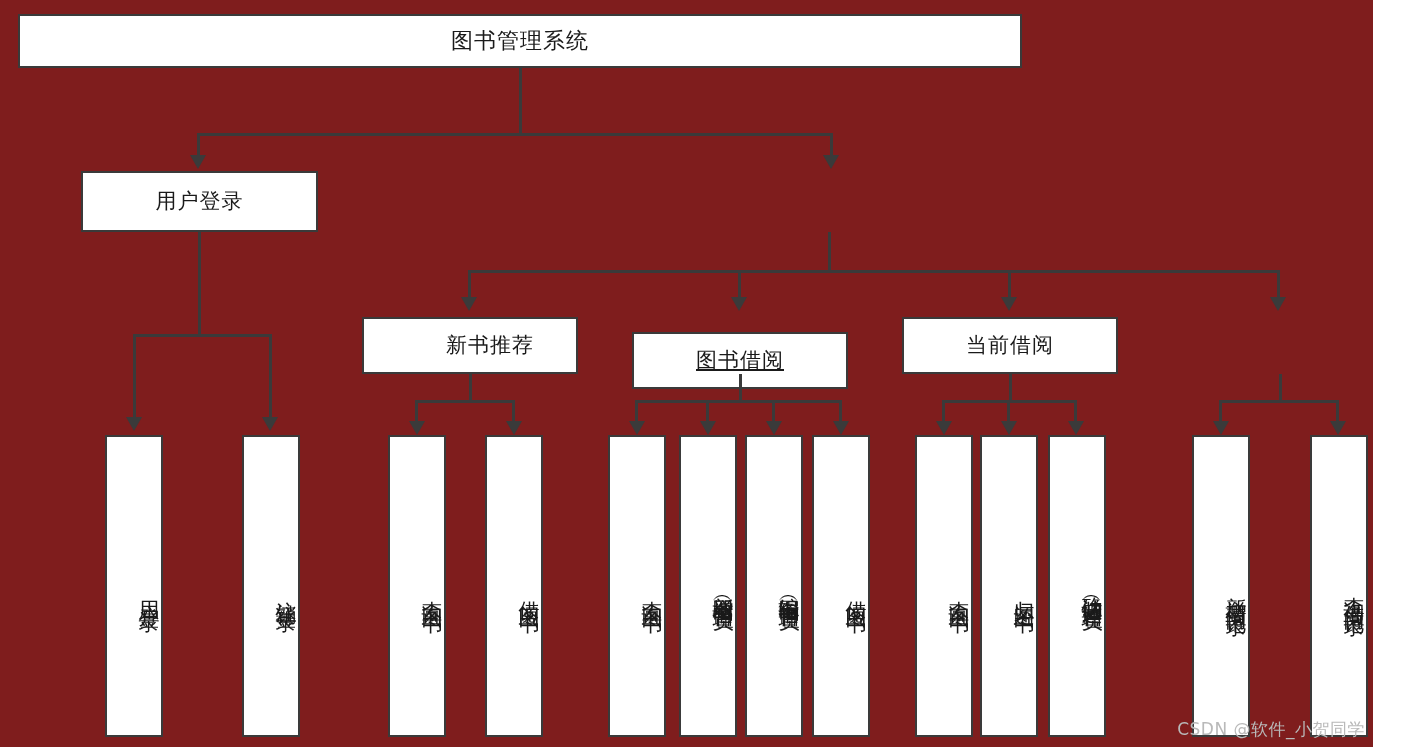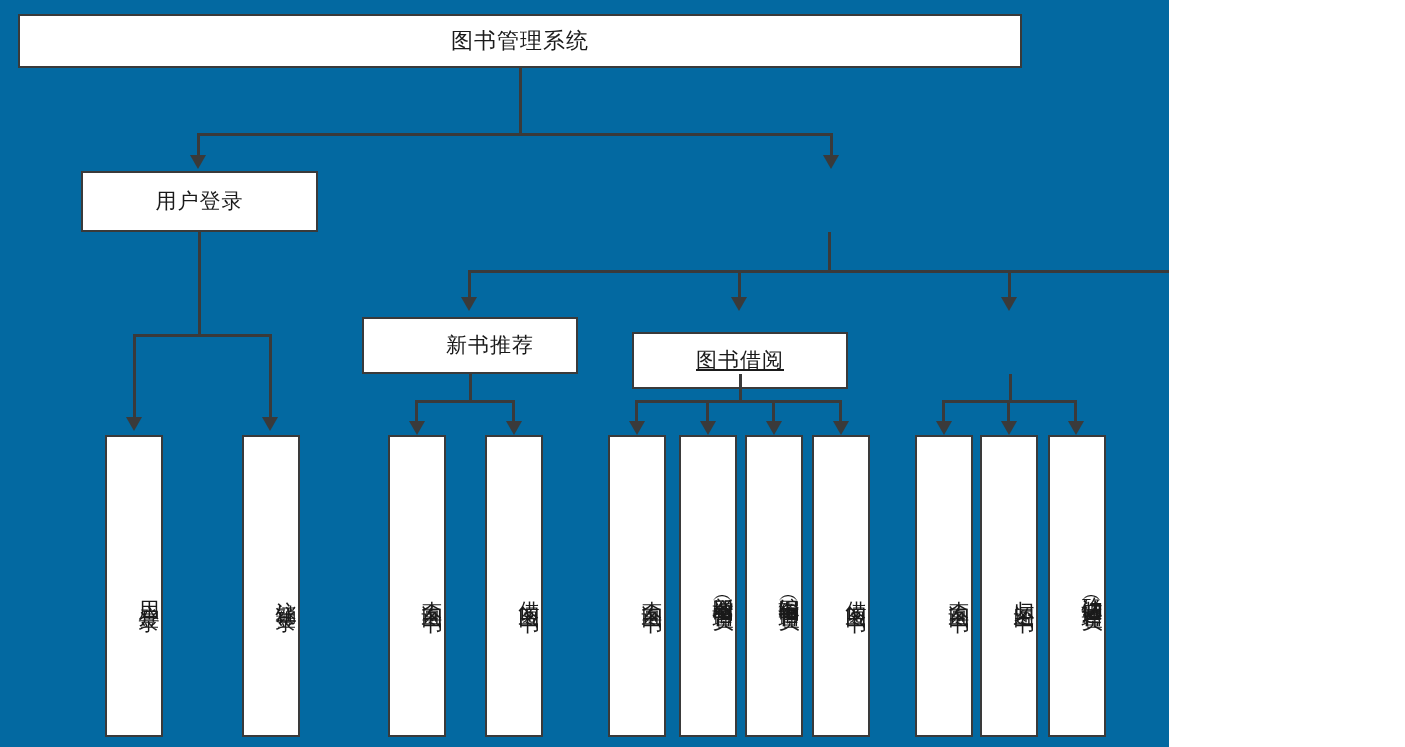--- a/index.html
+++ b/index.html
@@ -6,23 +6,23 @@
   html, body {
     margin: 0;
     padding: 0;
     background: #ffffff;
   }
   body {
     font-family: "DejaVu Sans", "Liberation Sans", sans-serif;
   }
   #canvas {
     position: relative;
-    width: 1169px;
+    width: 1373px;
     height: 747px;
-    background: #0369a1;
+    background: #7f1d1d;
     overflow: hidden;
   }
   
   .node {
     position: absolute;
     box-sizing: border-box;
     background: #ffffff;
     border: 2.5px solid #3a3a3a;
     display: flex;
     align-items: center;
@@ -127,20 +127,23 @@
   <div class="arrow" style="left:1001px; top:297px;"></div>
   <div class="vline" style="left:1277px; top:270px; width:3px; height:28px;"></div>
   <div class="arrow" style="left:1270px; top:297px;"></div>
 
   <div class="node horiz" style="left:362px; top:317px; width:216px; height:57px;padding-left:40px;">
     <span class="label">新书推荐</span>
   </div>
   <div class="node horiz" style="left:632px; top:332px; width:216px; height:57px;text-decoration:underline;">
     <span class="label">图书借阅</span>
   </div>
+  <div class="node horiz" style="left:902px; top:317px; width:216px; height:57px;">
+    <span class="label">当前借阅</span>
+  </div>
 
   <div class="vline" style="left:469px; top:374px; width:3px; height:28px;"></div>
   <div class="hline" style="left:415px; top:400px; width:99px; height:3px;"></div>
   <div class="vline" style="left:415px; top:400px; width:3px; height:22px;"></div>
   <div class="arrow" style="left:409px; top:421px;"></div>
   <div class="vline" style="left:512px; top:400px; width:3px; height:22px;"></div>
   <div class="arrow" style="left:506px; top:421px;"></div>
 
   <div class="vline" style="left:739px; top:374px; width:3px; height:28px;"></div>
   <div class="hline" style="left:635px; top:400px; width:205px; height:3px;"></div>
@@ -206,14 +209,15 @@
     <span class="label">确认归还（管理员）</span>
   </div>
 
   <div class="node vert" style="left:1192px; top:435px; width:58px; height:302px;">
     <span class="label">新增借阅记录</span>
   </div>
   <div class="node vert" style="left:1310px; top:435px; width:58px; height:302px;">
     <span class="label">查询借阅记录</span>
   </div>
 
+  <div id="watermark">CSDN @软件_小贺同学</div>
 
 </div>
 
 </body></html>

